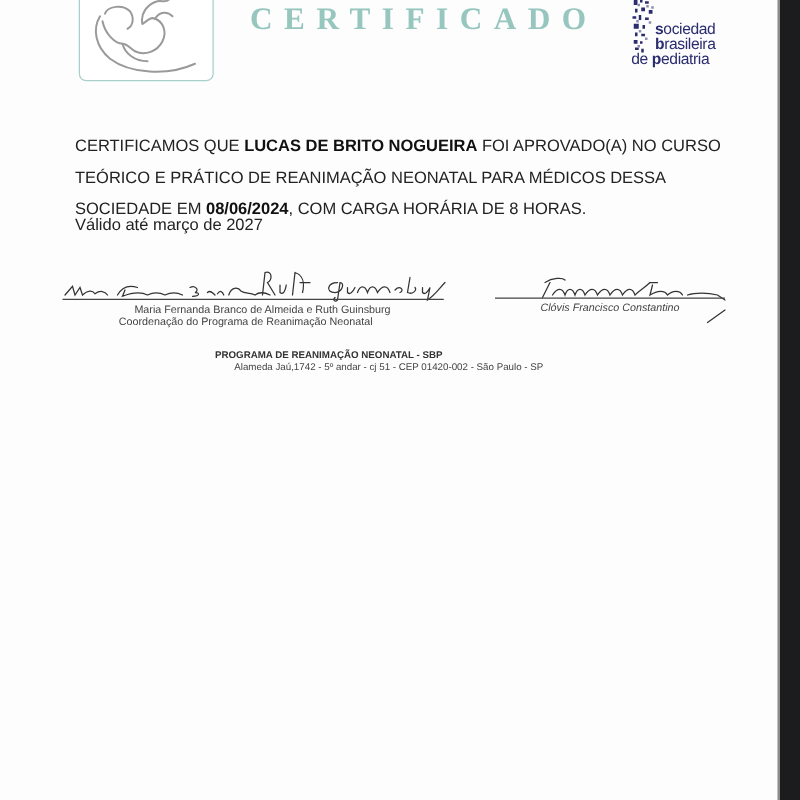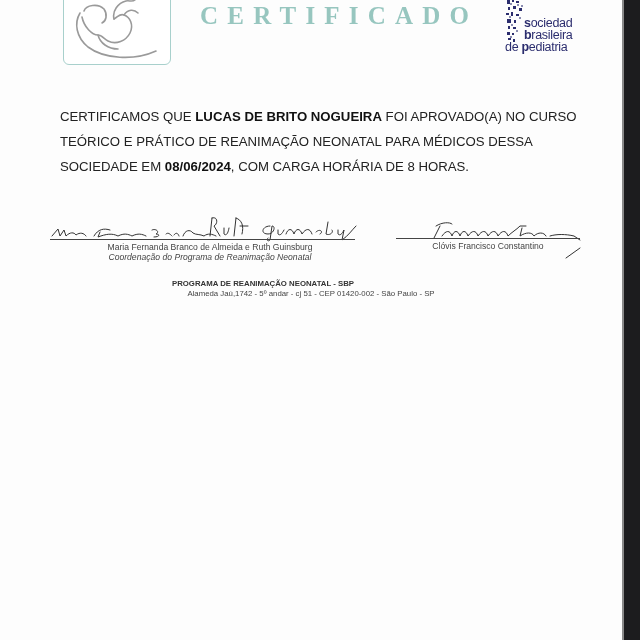--- a/index.html
+++ b/index.html
@@ -18,21 +18,21 @@
     .sbp-text { position:absolute; left:19px; top:21px; font-size:12.5px; line-height:12px; color:#2b2d6e; letter-spacing:-0.3px; }
     .sbp-text .b { font-weight:bold; }
     .sbp-text div:last-child { margin-left:-19px; }
 
     .body-text { position:absolute; left:60px; top:104px; width:520px; font-size:13.2px; line-height:25px; color:#222; }
     .body-text b { font-weight:bold; color:#111; }
     .validity { position:absolute; left:60px; top:172px; font-size:13.2px; color:#222; }
 
     .sig-line { position:absolute; height:1px; background:#444; }
     .sig-name { position:absolute; font-size:8.6px; color:#444; text-align:center; }
-    .sig-role { position:absolute; font-size:8.6px; color:#444; font-style:italic; text-align:center; line-height:10px; }
+    .sig-role { position:absolute; font-size:8.6px; color:#444; line-height:10px; }
 
     .footer-title { position:absolute; left:0; width:526px; top:279px; text-align:center; font-size:7.8px; font-weight:bold; color:#333; }
     .footer-addr { position:absolute; left:0; width:622px; top:289px; text-align:center; font-size:7.8px; color:#444; }
   </style>
 </head>
 <body>
 
 <div class="page">
 
   <div class="logo-box">
@@ -84,20 +84,21 @@
     </svg>
     <div class="sbp-text">
       <div><span class="b">s</span><span>ociedad</span></div>
       <div><span class="b">b</span><span>rasileira</span></div>
       <div><span>de </span><span class="b">p</span><span>ediatria</span></div>
     </div>
   </div>
 
   <div class="body-text"><span>CERTIFICAMOS QUE </span><b>LUCAS DE BRITO NOGUEIRA</b><span> FOI APROVADO(A) NO CURSO TEÓRICO E PRÁTICO DE REANIMAÇÃO NEONATAL PARA MÉDICOS DESSA SOCIEDADE EM </span><b>08/06/2024</b><span>, COM CARGA HORÁRIA DE 8 HORAS.</span></div>
 
+  <div class="validity">Válido até março de 2027</div>
 
   <svg style="position:absolute;left:48px;top:212px;" width="310" height="30" viewBox="0 0 310 30">
     <g fill="none" stroke="#333" stroke-width="1" stroke-linecap="round">
       <path d="M4 24 L10 17 L12 24 L16 18 L18 24 C22 20 26 20 28 23 C32 20 36 21 38 24"></path>
       <path d="M46 24 C50 17 56 16 62 18 M52 20 L50 25 C58 22 64 21 70 24 C76 21 80 22 84 24 C90 21 94 22 98 24"></path>
       <path d="M104 18 C108 16 112 20 108 22 C112 22 112 25 106 25"></path>
       <path d="M118 22 C120 20 122 22 124 24 M126 23 C128 20 130 21 131 24"></path>
       <path d="M135 24 C137 18 142 17 145 21 C148 23 152 22 156 24 C160 21 164 22 168 24"></path>
       <path d="M164 6 L162 24 M164 6 C170 4 170 12 166 14 L172 24 M176 16 L176 22 C178 24 180 22 181 16 M188 6 L186 24 M188 6 C194 8 196 14 194 22 M192 14 L200 14"></path>
       <path d="M222 14 C214 14 212 22 220 22 C226 22 228 14 224 14 L222 28 C220 30 218 28 220 26 M230 18 L230 22 C232 24 234 22 236 18 M238 22 C240 16 244 16 246 22 C248 16 252 16 254 22 C258 16 262 16 264 22 M268 20 C272 16 276 20 272 22 M280 10 L278 22 C282 24 286 20 284 18 M290 18 L290 22 C292 24 294 22 296 18 L294 28 C300 24 304 18 308 14"></path>
@@ -109,20 +110,20 @@
 
   <svg style="position:absolute;left:396px;top:216px;" width="190" height="50" viewBox="0 0 190 50">
     <g fill="none" stroke="#333" stroke-width="1" stroke-linecap="round">
       <path d="M40 10 C46 6 54 6 56 8 M44 10 L38 22"></path>
       <path d="M46 20 C50 14 54 14 56 20 C58 14 62 14 64 20 C66 14 70 14 72 20 C76 14 80 14 82 20 C86 14 90 14 92 20 C96 14 100 14 102 20 C106 14 110 14 112 20 C116 16 120 14 124 10 L130 10 M126 12 L124 20 C130 16 136 16 138 20 C142 16 148 16 150 20"></path>
       <path d="M154 20 C160 18 170 18 178 20 L184 24"></path>
       <path d="M170 42 L184 32"></path>
     </g>
   </svg>
   <div class="sig-line" style="left:396px;top:238px;width:184px;"></div>
-  <div class="sig-name" style="left:400px;top:241px;width:176px;">Clóvis Francisco Constantino</div>
+  <div class="sig-name" style="left:400px;top:241px;width:176px;font-style:italic;">Clóvis Francisco Constantino</div>
 
   <div class="footer-title">PROGRAMA DE REANIMAÇÃO NEONATAL - SBP</div>
   <div class="footer-addr">Alameda Jaú,1742 - 5º andar - cj 51 - CEP 01420-002 - São Paulo - SP</div>
 </div>
 
 <div class="edge"></div>
 <div class="dark"></div>
 
 </body></html>

